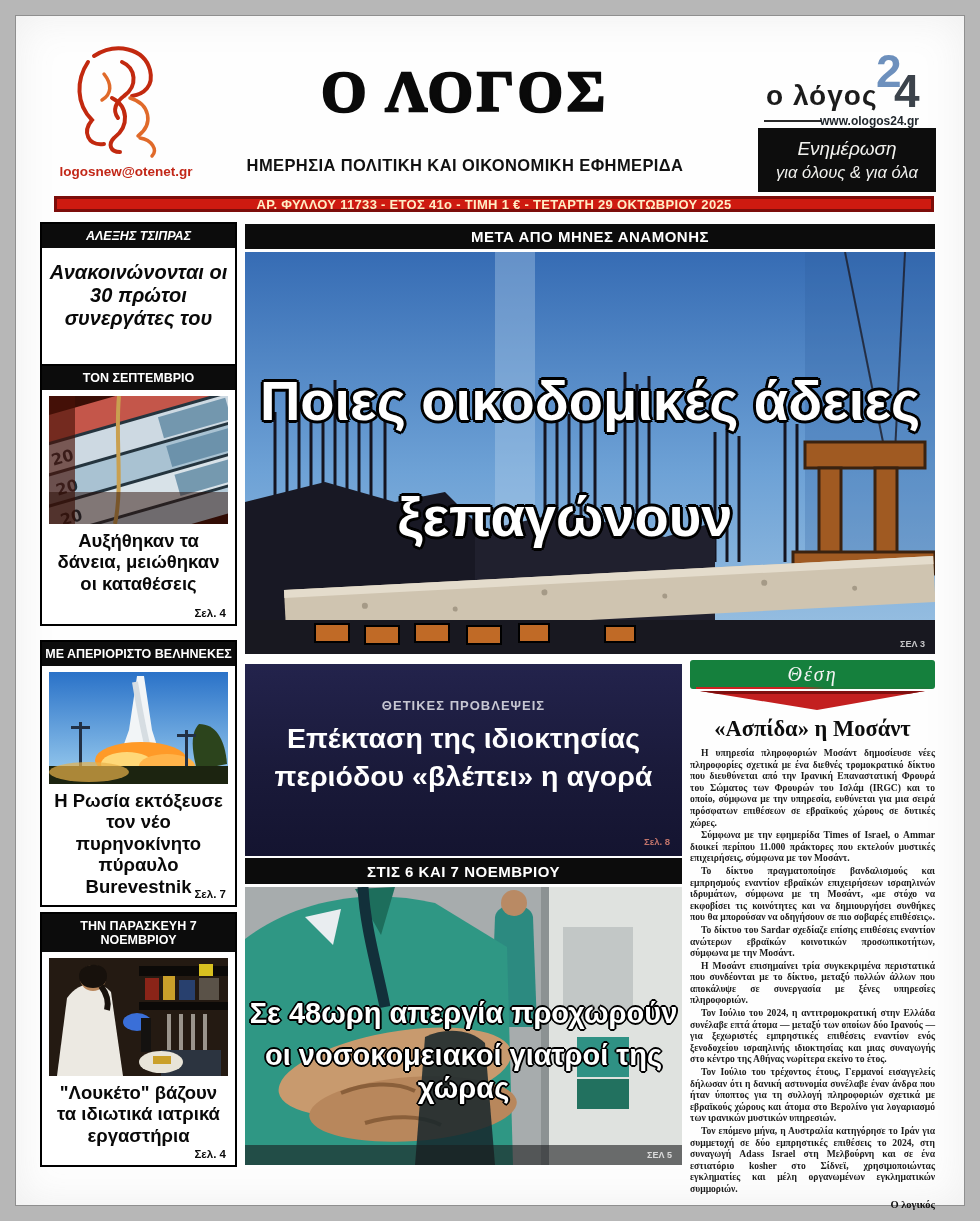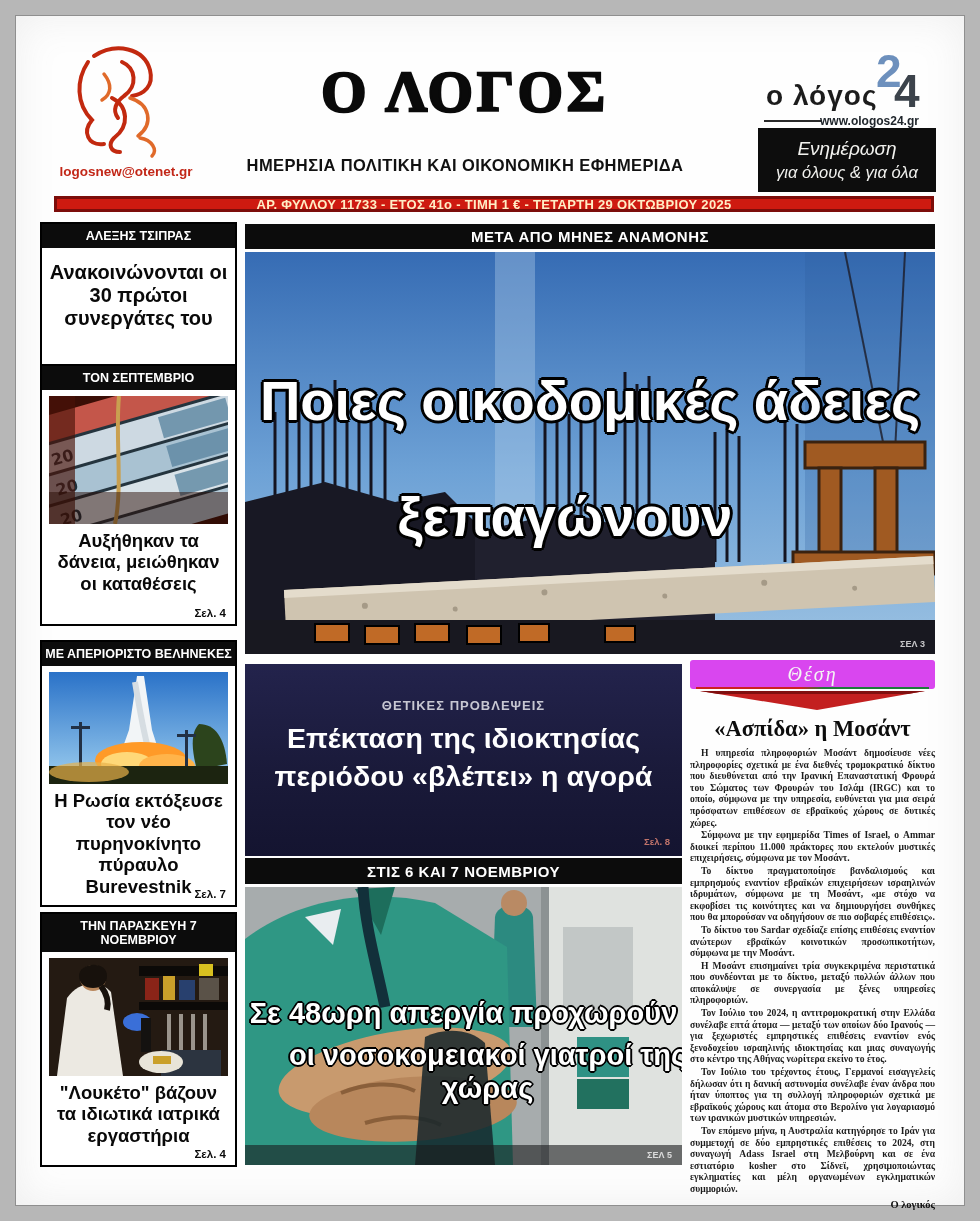--- a/index.html
+++ b/index.html
@@ -36,21 +36,21 @@
                display:flex;align-items:center;justify-content:center;}
   .issue-text{color:#ffeec6;font-weight:bold;font-size:13px;letter-spacing:.3px;}
 
   
   .sbox{left:24px;width:197px;background:#fff;border:2px solid #000;box-sizing:border-box;}
   .sbox-kicker{background:#0c0c0c;color:#fff;font-weight:bold;font-size:12.5px;text-align:center;
                padding:5px 2px;}
   .sbox-head{font-weight:bold;color:#090909;text-align:center;line-height:1.16;padding:0 6px;}
   .sbox-page{position:absolute;right:9px;bottom:5px;font-weight:bold;font-size:11.5px;color:#0a0a0a;}
   .sbox-img{display:block;margin:6px auto 2px auto;width:179px;}
-  #sb1{top:206px;height:166px;}
+  #sb1{top:206px;height:166px;font-style:italic;}
   #sb1 .sbox-head{font-size:20px;margin-top:13px;}
   #sb2{top:348px;height:262px;}
   #sb2 .sbox-head{font-size:18.5px;margin-top:6px;}
   #sb3{top:624px;height:267px;}
   #sb3 .sbox-head{font-size:18.5px;margin-top:6px;}
   #sb4{top:896px;height:255px;}
   #sb4 .sbox-head{font-size:18.5px;margin-top:6px;}
 
   
   .kicker-bar{background:#0c0c0c;color:#fff;font-weight:bold;text-align:center;
@@ -72,25 +72,25 @@
 
   .tour-panel{left:229px;top:648px;width:437px;height:192px;
               background:linear-gradient(180deg,#23234c 0%,#1a1a3a 55%,#141430 100%);}
   .tour-kicker{top:34px;font-size:13px;color:#c7c7d2;letter-spacing:1px;}
   .tour-line1{top:58px;font-size:28.5px;}
   .tour-line2{top:96px;font-size:28.5px;}
   .tour-page{position:absolute;right:12px;bottom:9px;color:#c0736a;font-weight:bold;font-size:9.5px;}
 
   .strike-photo{left:229px;top:871px;width:437px;height:278px;overflow:hidden;background:#9aa0a2;}
   .strike-line1{top:110px;font-size:29px;}
-  .strike-line2{top:152px;font-size:29px;padding-left:24px;}
+  .strike-line2{top:152px;font-size:29px;}
 
   
   .opinion{left:674px;top:644px;width:245px;}
-  .op-bar{position:relative;background:#d946ef;height:29px;display:flex;align-items:center;
+  .op-bar{position:relative;background:#15803d;height:29px;display:flex;align-items:center;
           justify-content:center;border-radius:3px;}
   .op-bar-title{color:#f4f4f4;font-family:"Liberation Serif",serif;font-style:italic;
                 font-size:20px;letter-spacing:2px;}
   .op-bar-edge{position:absolute;left:6px;right:6px;bottom:0;height:2px;
                background:linear-gradient(90deg,#c22 0%,#c22 45%,#1d7a3a 55%,#1d7a3a 100%);}
   .op-arrow{width:225px;height:19px;margin:2px auto 0 auto;background:#c32020;
             clip-path:polygon(0 0,100% 0,52% 100%);
             box-shadow:inset 0 3px 0 #801010;}
   .op-title{font-family:"Liberation Serif",serif;font-weight:bold;font-size:22.5px;color:#0c0c0c;
             text-align:center;margin:6px 0 5px 0;}

